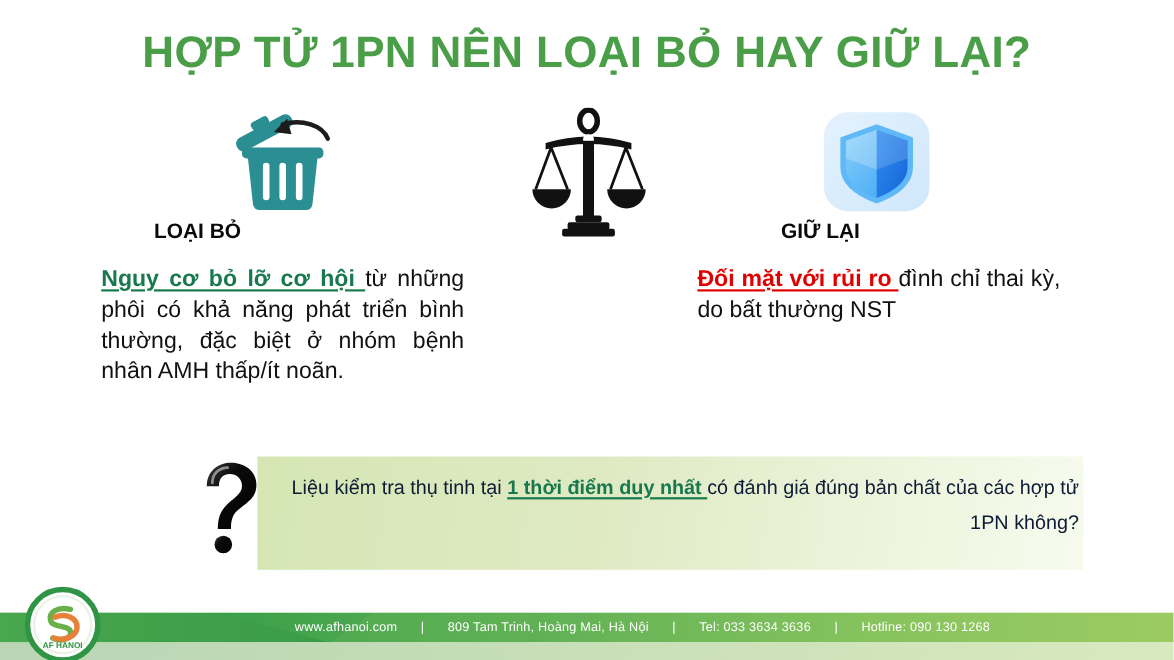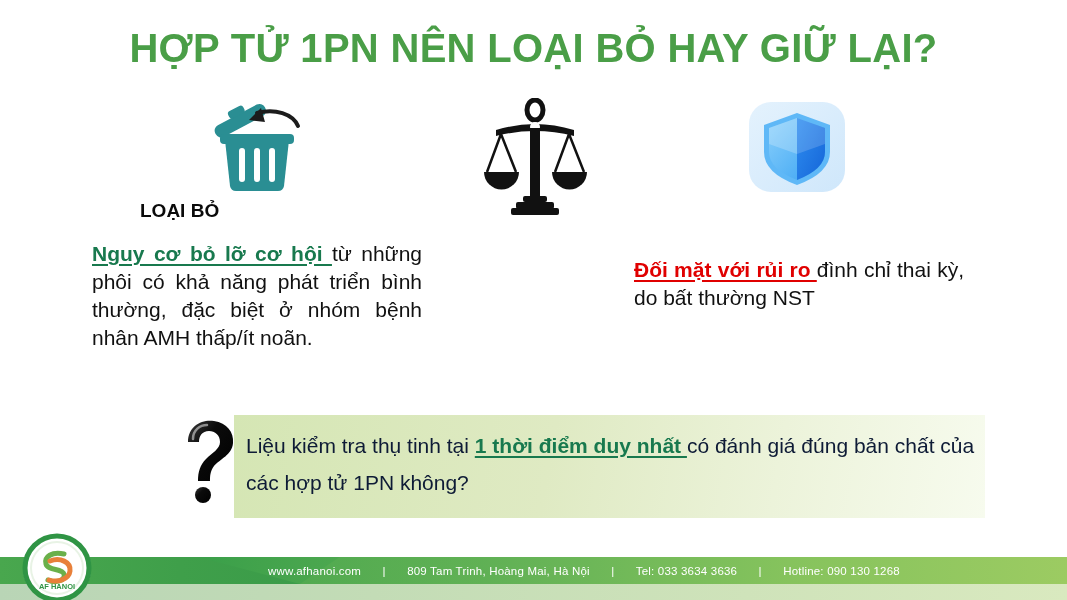--- a/index.html
+++ b/index.html
@@ -73,21 +73,21 @@
 
   
   .col-body {
     position: absolute;
     font-size: 21px;
     line-height: 1.34;
     color: #111111;
     text-align: justify;
   }
   .col-body.left  { left: 92px;  top: 240px; width: 330px; }
-  .col-body.right { left: 634px; top: 256px; width: 330px; }
+  .col-body.right { left: 634px; top: 240px; width: 330px; }
 
   .hl-green {
     color: #18794e;
     font-weight: bold;
     text-decoration: underline;
     text-decoration-thickness: 2px;
     text-underline-offset: 3px;
   }
   .hl-red {
     color: #e00000;
@@ -104,24 +104,24 @@
     top: 415px;
     width: 751px;
     height: 103px;
     background: linear-gradient(100deg, #d5e6b4 0%, #dfeac3 42%, #ecf3da 72%, #f7fbee 100%);
   }
   .question-text {
     position: absolute;
     left: 246px;
     top: 428px;
     width: 735px;
-    font-size: 21px;
+    font-size: 18px;
     line-height: 1.75;
     color: #0e1b36;
-    text-align: left;
+    text-align: right;
   }
   .q-mark {
     position: absolute;
     left: 170px;
     top: 415px;
     width: 72px;
     height: 92px;
   }
 
   
@@ -263,20 +263,21 @@
       <rect x="4" y="2" width="96" height="90" rx="22" fill="url(#bgShield)"></rect>
       <path d="M52 13 L85 25 V52 Q85 73 52 85 Q19 73 19 52 V25 Z" fill="#5fb8f7"></path>
       <path d="M52 18 L80 28 V52 Q80 69 52 80 Q24 69 24 52 V28 Z" fill="url(#shLeft)"></path>
       <path d="M52 18 L80 28 V52 Q80 69 52 80 Z" fill="url(#shRight)"></path>
       <path d="M52 18 L80 28 V44 L52 54 Z" fill="#ffffff" opacity="0.16"></path>
       <path d="M24 28 L52 18 V54 L24 44 Z" fill="#ffffff" opacity="0.22"></path>
     </svg>
   </div>
 
   <div class="col-head left">LOẠI BỎ</div>
+  <div class="col-head right">GIỮ LẠI</div>
 
   <div class="col-body left">
     <span class="hl-green">Nguy cơ bỏ lỡ cơ hội </span><span>từ những phôi có khả năng phát triển bình thường, đặc biệt ở nhóm bệnh nhân AMH thấp/ít noãn.</span>
   </div>
 
   <div class="col-body right">
     <span class="hl-red">Đối mặt với rủi ro </span><span>đình chỉ thai kỳ, do bất thường NST</span>
   </div>
 
   <div class="question-box"></div>

